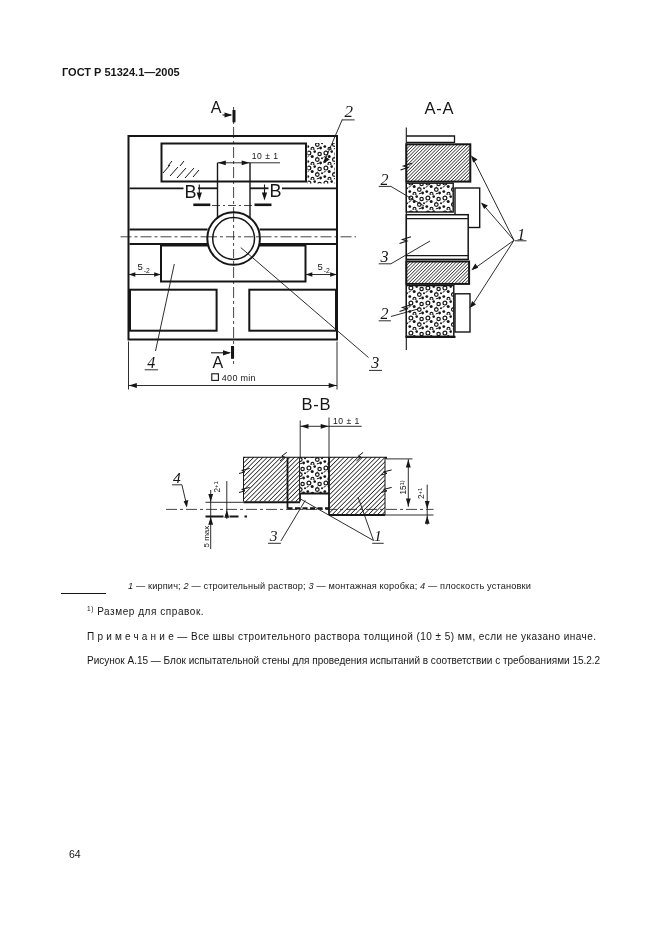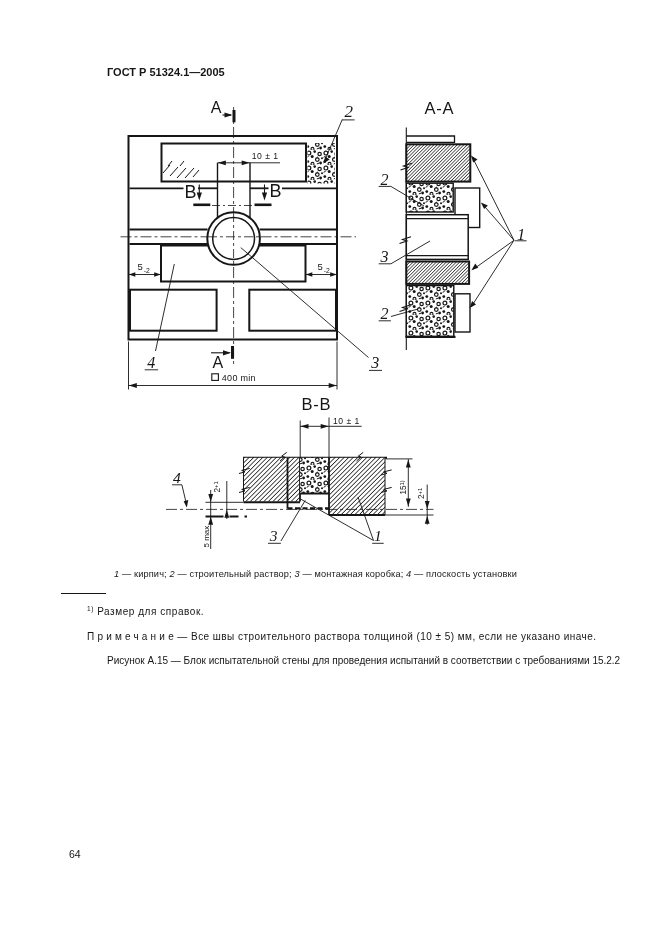--- a/index.html
+++ b/index.html
@@ -3,21 +3,21 @@
 <meta charset="utf-8">
 <style>
   html,body{margin:0;padding:0;background:#fff;} html{filter:grayscale(1);}
   body{width:661px;height:936px;position:relative;font-family:"Liberation Sans",sans-serif;color:#161616;}
   .abs{position:absolute;}
   svg text{fill:#161616;}
 </style>
 </head>
 <body>
 
-<div class="abs" style="left:62px;top:66px;font-size:11px;font-weight:bold;letter-spacing:0px;margin-left:45px;">ГОСТ Р 51324.1—2005</div>
+<div class="abs" style="left:62px;top:66px;font-size:11px;font-weight:bold;letter-spacing:0px;">ГОСТ Р 51324.1—2005</div>
 
 <svg class="abs" style="left:0;top:90px;" width="661" height="470" viewBox="0 90 661 470">
 <defs>
 
   <pattern id="hA" width="2.35" height="2.35" patternUnits="userSpaceOnUse" patternTransform="rotate(45)">
     <rect width="2.35" height="2.35" fill="#fff"></rect>
     <line x1="0" y1="0" x2="0" y2="2.35" stroke="#161616" stroke-width="1.3"></line>
   </pattern>
 
   <pattern id="hB" width="3.2" height="3.2" patternUnits="userSpaceOnUse" patternTransform="rotate(45)">
@@ -392,23 +392,23 @@
 
 <g>
   <text x="374" y="541.4" font-size="15.5" font-family="Liberation Serif, serif" font-style="italic">1</text>
   <line x1="372.2" y1="543.3" x2="383.7" y2="543.3" stroke="#161616" stroke-width="0.9"></line>
   <line x1="373.5" y1="540.5" x2="300.5" y2="499" stroke="#161616" stroke-width="0.9"></line>
   <line x1="373.5" y1="540.5" x2="358" y2="497" stroke="#161616" stroke-width="0.9"></line>
 </g>
 </g>
 </svg>
 
-<div class="abs" style="left:0;top:569px;width:631px;text-align:center;font-size:9.2px;letter-spacing:0.15px;"><i>1</i> — кирпич; <i>2</i> — строительный раствор; <i>3</i> — монтажная коробка; <i>4</i> — плоскость установки</div>
+<div class="abs" style="left:0;top:581px;width:631px;text-align:center;font-size:9.2px;letter-spacing:0.15px;padding-left:14px;"><i>1</i> — кирпич; <i>2</i> — строительный раствор; <i>3</i> — монтажная коробка; <i>4</i> — плоскость установки</div>
 
 <div class="abs" style="left:61px;top:592.5px;width:45px;height:1px;background:#161616;"></div>
 
 <div class="abs" style="left:87px;top:605px;font-size:10px;letter-spacing:0.55px;"><sup style="font-size:6.5px;">1)</sup> Размер для справок.</div>
 
 <div class="abs" style="left:87px;top:631px;font-size:10px;letter-spacing:0.45px;"><span style="letter-spacing:3.2px;">Примечани</span>е — Все швы строительного раствора толщиной (10 ± 5) мм, если не указано иначе.</div>
 
-<div class="abs" style="left:87px;top:655px;font-size:10px;letter-spacing:0px;margin-left:20px;">Рисунок А.15 — Блок испытательной стены для проведения испытаний в соответствии с требованиями 15.2.2</div>
+<div class="abs" style="left:87px;top:655px;font-size:10px;letter-spacing:0px;">Рисунок А.15 — Блок испытательной стены для проведения испытаний в соответствии с требованиями 15.2.2</div>
 
 <div class="abs" style="left:62px;top:848px;font-size:10.5px;padding-left:7px;">64</div>
 
 </body></html>

